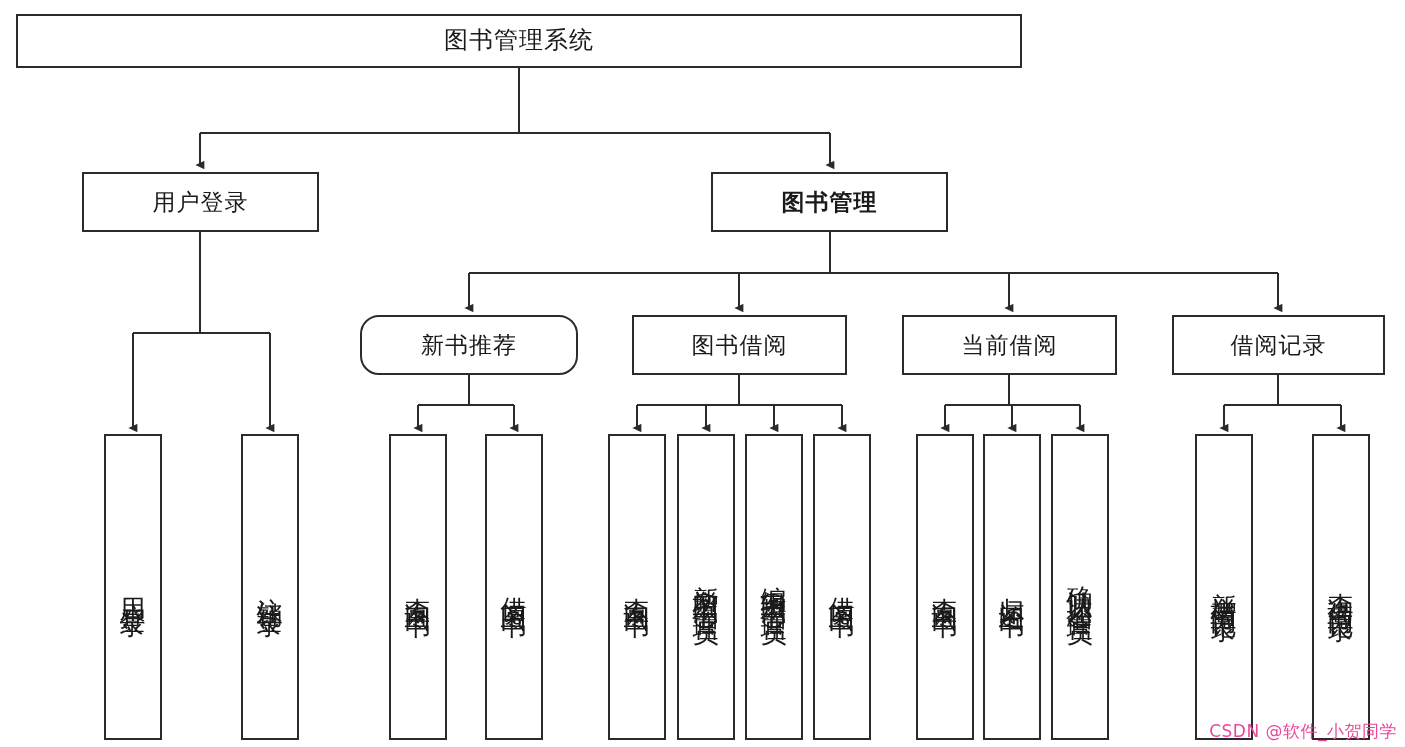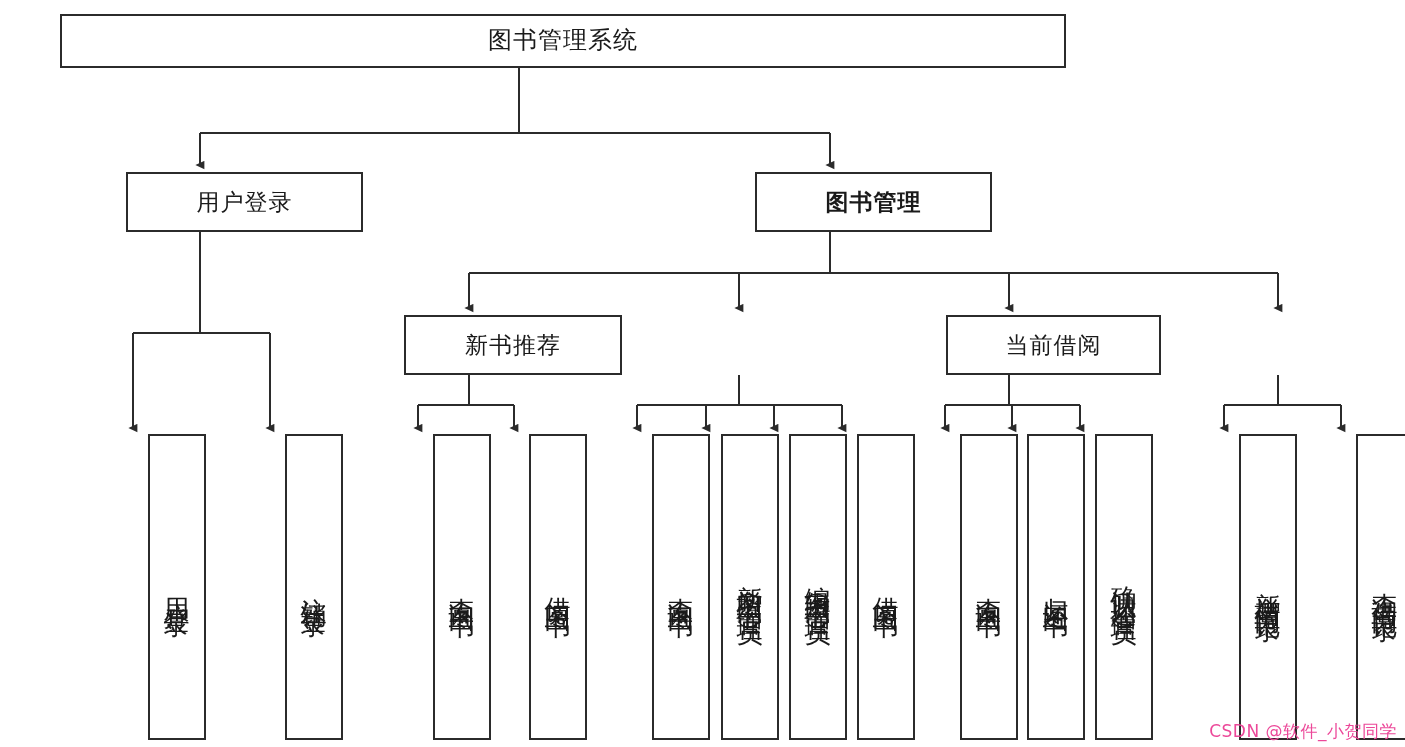--- a/index.html
+++ b/index.html
@@ -29,21 +29,20 @@
   }
   .node {
     position: absolute;
     box-sizing: border-box;
     border: 2.5px solid #2b2b2b;
     background: #ffffff;
     display: flex;
     align-items: center;
     justify-content: center;
     color: #1a1a1a;
-    margin-left: 44px;
   }
   .node .label {
     text-align: center;
     line-height: 1.15;
     white-space: pre;
   }
   .node.horizontal .label {
     writing-mode: horizontal-tb;
     font-size: 23px;
     letter-spacing: 1px;
@@ -135,29 +134,35 @@
   </div>
 
   <div class="node horizontal" style="left:82px; top:172px; width:237px; height:60px;">
     <span class="label">用户登录</span>
   </div>
 
   <div class="node horizontal" style="left:711px; top:172px; width:237px; height:60px;font-weight:bold;">
     <span class="label">图书管理</span>
   </div>
 
-  <div class="node horizontal" style="left:360px; top:315px; width:218px; height:60px;">
+  <div class="node horizontal" style="left:360px; top:315px; width:218px; height:60px;border-radius:19px;">
     <span class="label">新书推荐</span>
   </div>
 
+  <div class="node horizontal" style="left:632px; top:315px; width:215px; height:60px;">
+    <span class="label">图书借阅</span>
+  </div>
 
   <div class="node horizontal" style="left:902px; top:315px; width:215px; height:60px;">
     <span class="label">当前借阅</span>
   </div>
 
+  <div class="node horizontal" style="left:1172px; top:315px; width:213px; height:60px;">
+    <span class="label">借阅记录</span>
+  </div>
 
   <div class="node vertical" style="left:104px; top:434px; width:58px; height:306px;">
     <span class="label">用户登录</span>
   </div>
 
   <div class="node vertical" style="left:241px; top:434px; width:58px; height:306px;">
     <span class="label">注销登录</span>
   </div>
 
   <div class="node vertical" style="left:389px; top:434px; width:58px; height:306px;">

